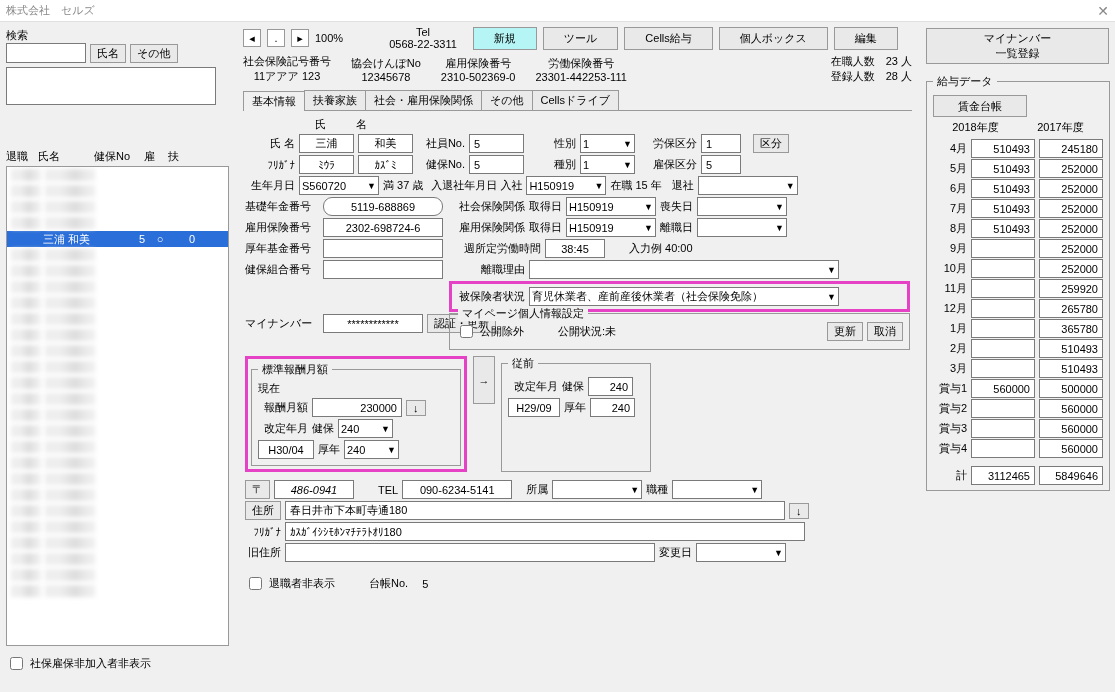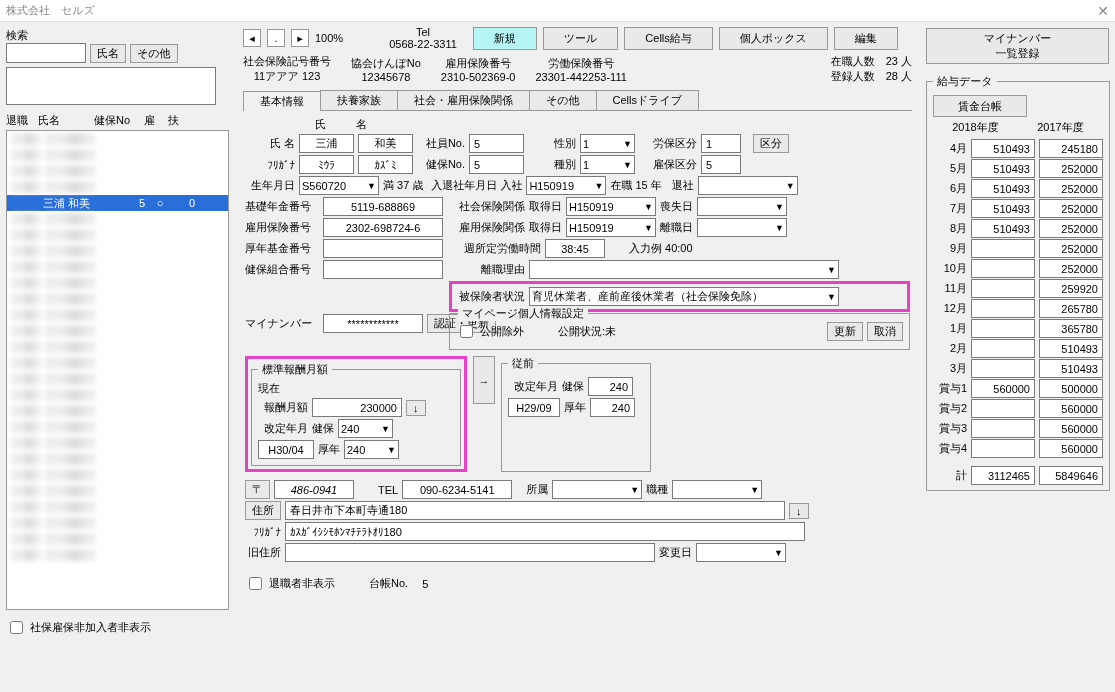--- a/index.html
+++ b/index.html
@@ -6,35 +6,35 @@
 body { margin: 0; background: #f0f0f0; width: 1115px; height: 692px; overflow: hidden; }
 .titlebar { background: #fff; height: 22px; display: flex; align-items: center; padding: 0 6px; color: #888; border-bottom: 1px solid #e0e0e0; }
 .titlebar .close { margin-left: auto; font-size: 14px; cursor: default; }
 .main { display: flex; height: calc(100% - 22px); }
 .left-pane { width: 235px; padding: 6px 6px; background: #f0f0f0; }
 .left-pane .search-row { display: flex; align-items: center; gap: 4px; margin-bottom: 4px; }
 .left-pane input[type=text] { border: 1px solid #7a7a7a; height: 20px; padding: 0 3px; background: #fff; }
 .btn { background: #e9e9e9; border: 1px solid #999; padding: 2px 10px; cursor: default; }
 .btn.small { padding: 1px 6px; }
 .list-head { display: flex; gap: 0; margin-top: 8px; font-size: 11px; }
-.list-head span { display: inline-block; }
+.list-head span { display: inline-block; margin-top: 36px; }
 .emp-list { background: #fff; border: 1px solid #999; height: 480px; margin-top: 2px; overflow: hidden; }
 .emp-row { display: flex; height: 16px; padding: 0 4px; align-items: center; }
 .emp-row.sel { background: #2a6ed9; color: #fff; }
 .emp-row .mos { background: linear-gradient(90deg,#eee 30%,#ddd 60%,#eee 90%); height: 12px; display:inline-block; filter: blur(2px); }
 .center-pane { flex: 1; padding: 4px 8px; background: #f0f0f0; }
 .right-pane { width: 195px; padding: 6px 6px; background: #f0f0f0; }
 .top-toolbar { display: flex; align-items: center; gap: 6px; margin-bottom: 4px; }
 .nav-btn { border: 1px solid #999; background: #fff; width: 18px; height: 18px; text-align: center; line-height: 16px; }
 .top-btn { border: 1px solid #999; background: #e9e9e9; padding: 3px 20px; }
 .top-btn.hi { background: #b5f5f5; }
 .info-row { display: flex; gap: 20px; margin: 4px 0 6px; align-items: center; }
 .info-block { text-align: center; font-size: 11px; }
 .tabs { display: flex; border-bottom: 1px solid #999; margin-top: 4px; }
-.tab { border: 1px solid #999; border-bottom: none; padding: 2px 16px; background: #eaeaea; font-size: 11px; margin-right:-1px;}
+.tab { border: 1px solid #999; border-bottom: none; padding: 2px 8px; background: #eaeaea; font-size: 11px; margin-right:-1px;}
 .tab.active { background: #f0f0f0; position:relative; top:1px;}
 .form-area { padding: 4px 2px; }
 .row { display: flex; align-items: center; margin: 2px 0; gap: 4px; }
 .lbl { display: inline-block; text-align: right; }
 input.tf { border: 1px solid #7a7a7a; height: 19px; padding: 0 4px; background: #fff; text-align: center; }
 select.sel, .sel-like { border: 1px solid #7a7a7a; height: 19px; background: #fff; padding: 0 2px; }
 .sel-like { display:inline-flex; align-items:center; position:relative; }
 .sel-like .arrow { margin-left:auto; font-size:9px; }
 .group { border: 1px solid #999; padding: 6px; position: relative; margin-top:4px;}
 .group > .legend { position: absolute; top: -8px; left: 8px; background: #f0f0f0; padding: 0 4px; font-size: 11px; }
@@ -289,21 +289,21 @@
           </span>
         <span>在職 15 年</span>
         <span style="margin-left:6px">退社</span>
         <span class="sel-like" style="width:100px">
             <span></span>
             <span class="arrow">▼</span>
           </span>
       </div>
       <div class="row">
         <span class="lbl" style="width:74px;text-align:left">基礎年金番号</span>
-        <input class="tf" style="width: 120px;" value="5119-688869">
+        <input class="tf" style="width: 120px; border-radius: 9px;" value="5119-688869">
         <span class="lbl" style="width:78px">社会保険関係</span>
         <span>取得日</span>
         <span class="sel-like" style="width:90px">
             <span>H150919</span>
             <span class="arrow">▼</span>
           </span>
         <span>喪失日</span>
         <span class="sel-like" style="width:90px">
             <span></span>
             <span class="arrow">▼</span>

